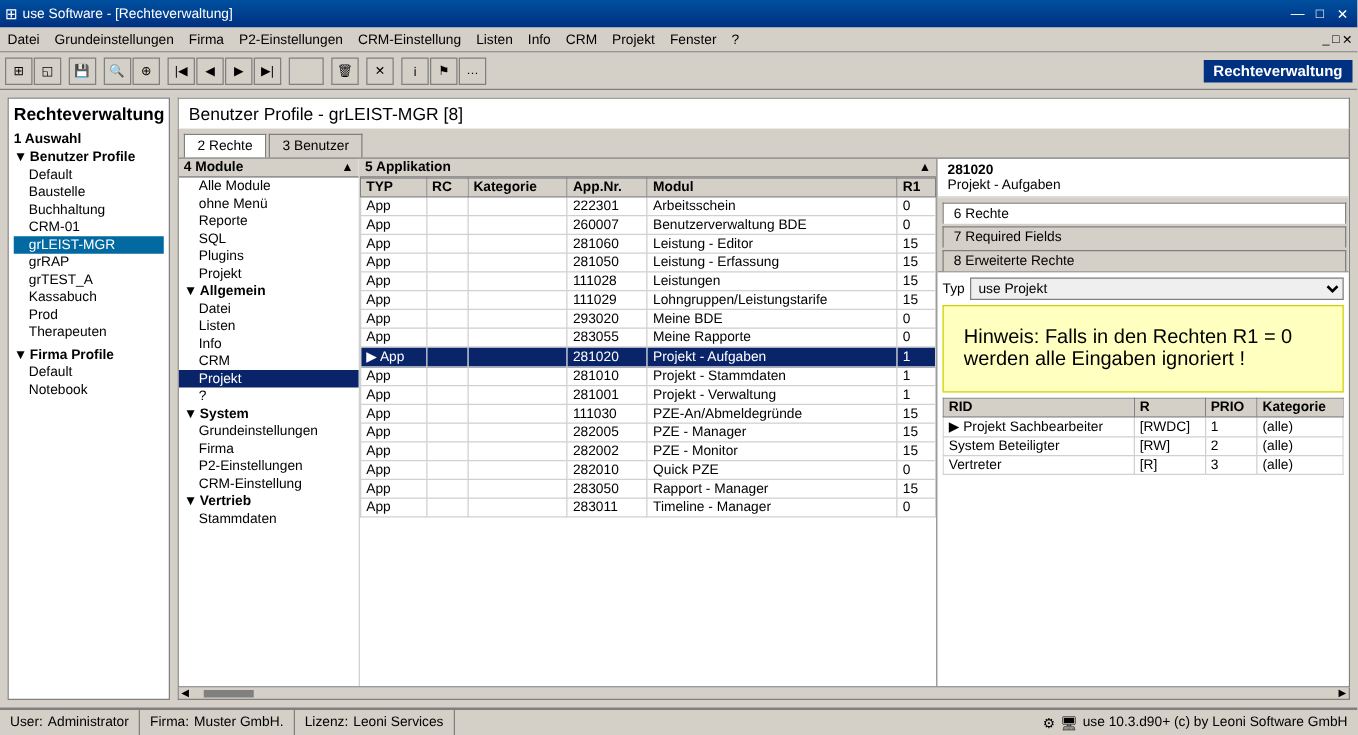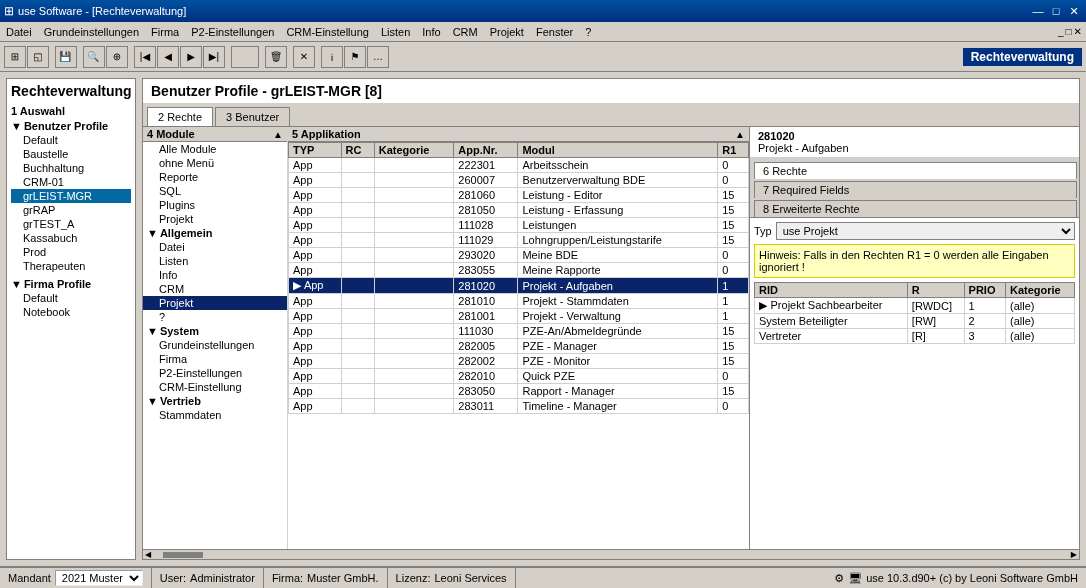--- a/index.html
+++ b/index.html
@@ -40,21 +40,21 @@
     table { width: 100%; border-collapse: collapse; font-size: 11px; }
     th { background: #d4d0c8; border: 1px solid #808080; padding: 1px 4px; text-align: left; font-weight: bold; position: sticky; top: 0; z-index: 1; white-space: nowrap; }
     td { border: 1px solid #d0d0d0; padding: 1px 4px; white-space: nowrap; }
     .row-selected td { background: #0a246a !important; color: white; }
     
     
     #right-panel { width: 330px; background: white; border-left: 1px solid #808080; display: flex; flex-direction: column; overflow: hidden; min-width: 330px; }
     .right-tab { padding: 2px 8px; font-size: 11px; cursor: pointer; border: 1px solid #808080; border-bottom: none; background: #d4d0c8; margin: 2px 2px 0 2px; }
     .right-tab.active { background: white; }
     
-    .hint-box { background: #ffffc0; border: 1px solid #d0d000; padding: 4px; font-size: 11px; margin-bottom: 4px; }
+    .hint-box { background: #ffffc0; border: 1px solid #d0d000; padding: 16px; font-size: 16px; margin-bottom: 4px; }
     
     
     #status-bar { height: 22px; background: #d4d0c8; border-top: 2px solid #808080; display: flex; align-items: center; font-size: 11px; }
     .status-section { padding: 0 8px; border-right: 1px solid #808080; height: 100%; display: flex; align-items: center; gap: 4px; }
     .status-section:last-child { border-right: none; margin-left: auto; }
     .status-dropdown { font-size: 11px; background: white; border: 1px inset; padding: 0 2px; }
   </style>
 </head>
 <body>
 
@@ -141,21 +141,21 @@
         <span>▼</span>
         <span>Firma Profile</span>
       </div>
       <div class="tree-item">Default</div>
       <div class="tree-item">Notebook</div>
     </div>
 
     <div style="flex:1; display:flex; flex-direction:column; overflow:hidden;">
 
       <div style="background:white; border:1px solid #808080; border-bottom:none; padding:4px 8px;">
-        <div style="font-size:14px; font-weight:bold;">Benutzer Profile - grLEIST-MGR [8]</div>
+        <div style="font-size:14px; font-weight:normal;">Benutzer Profile - grLEIST-MGR [8]</div>
       </div>
 
       <div style="display:flex; background:#d4d0c8; border-left:1px solid #808080; border-right:1px solid #808080; padding-left:4px; padding-top:2px;">
         <div class="tab active">2 Rechte</div>
         <div class="tab">3 Benutzer</div>
       </div>
 
       <div style="flex:1; display:flex; overflow:hidden; border:1px solid #808080;">
 
         <div style="width:145px; min-width:145px; border-right:1px solid #d0d0d0; overflow-y:auto; background:white;">
@@ -426,26 +426,20 @@
         </div>
         <span style="font-size:8px; padding:0 2px;">▶</span>
       </div>
 
     </div>
   </div>
 </div>
 
 <div id="status-bar">
   <div class="status-section">
-    <span>Mandant</span>
-    <select class="status-dropdown">
-      <option>2021 Muster</option>
-    </select>
-  </div>
-  <div class="status-section">
     <span>User:</span>
     <span>Administrator</span>
   </div>
   <div class="status-section">
     <span>Firma:</span>
     <span>Muster GmbH.</span>
   </div>
   <div class="status-section">
     <span>Lizenz:</span>
     <span>Leoni Services</span>

